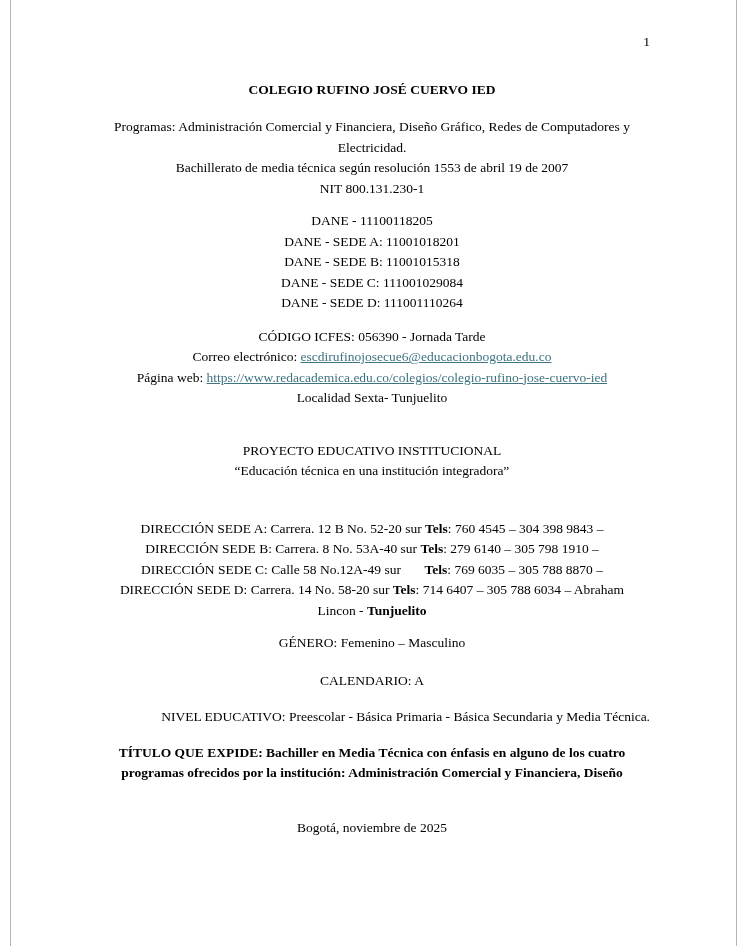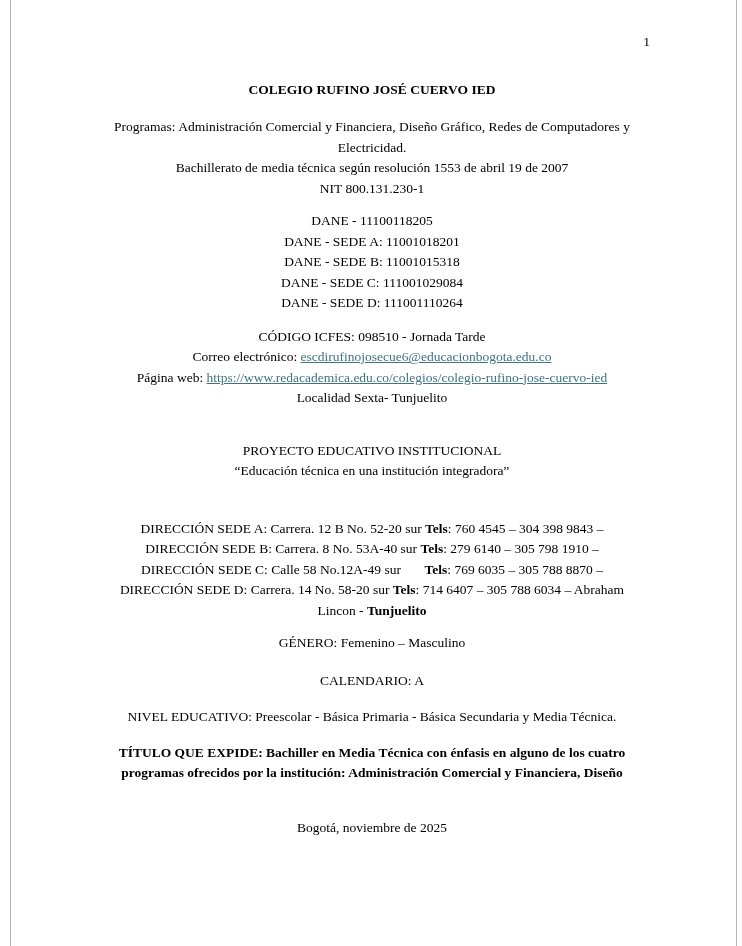--- a/index.html
+++ b/index.html
@@ -33,21 +33,21 @@
   .content p { margin: 0; padding: 0; }
   .pagenum    { margin-top: 32px !important; text-align: right; }
   .title      { margin-top: 27px !important; font-weight: bold; }
   .intro      { margin-top: 17px !important; }
   .dane       { margin-top: 12px !important; }
   .contact    { margin-top: 13px !important; }
   .pei        { margin-top: 32px !important; }
   .dir        { margin-top: 37px !important; }
   .genero     { margin-top: 12px !important; }
   .calendario { margin-top: 17px !important; }
-  .nivel      { margin-top: 16px !important; }
+  .nivel      { margin-top: 16px !important; text-align: right; }
   .titulo     { margin-top: 15px !important; font-weight: bold; }
   .date       { margin-top: 34px !important; }
   b { font-weight: bold; }
   a.link {
     color: var(--link-color, #3E7480);
     text-decoration: underline;
     cursor: pointer;
     margin-top: 16px;
   }
 </style>
@@ -73,21 +73,21 @@
 
     <p class="dane">
       <span>DANE - 11100118205</span><br>
       <span>DANE - SEDE A: 11001018201</span><br>
       <span>DANE - SEDE B: 11001015318</span><br>
       <span>DANE - SEDE C: 111001029084</span><br>
       <span>DANE - SEDE D: 111001110264</span>
     </p>
 
     <p class="contact">
-      <span>CÓDIGO ICFES: 098510 - Jornada Tarde</span><br>
+      <span>CÓDIGO ICFES: 056390 - Jornada Tarde</span><br>
       <span><span>Correo electrónico: </span><a class="link">escdirufinojosecue6@educacionbogota.edu.co</a></span><br>
       <span><span>Página web: </span><a class="link">https://www.redacademica.edu.co/colegios/colegio-rufino-jose-cuervo-ied</a></span><br>
       <span>Localidad Sexta- Tunjuelito</span>
     </p>
 
     <p class="pei">
       <span>PROYECTO EDUCATIVO INSTITUCIONAL</span><br>
       <span>“Educación técnica en una institución integradora”</span>
     </p>
 

